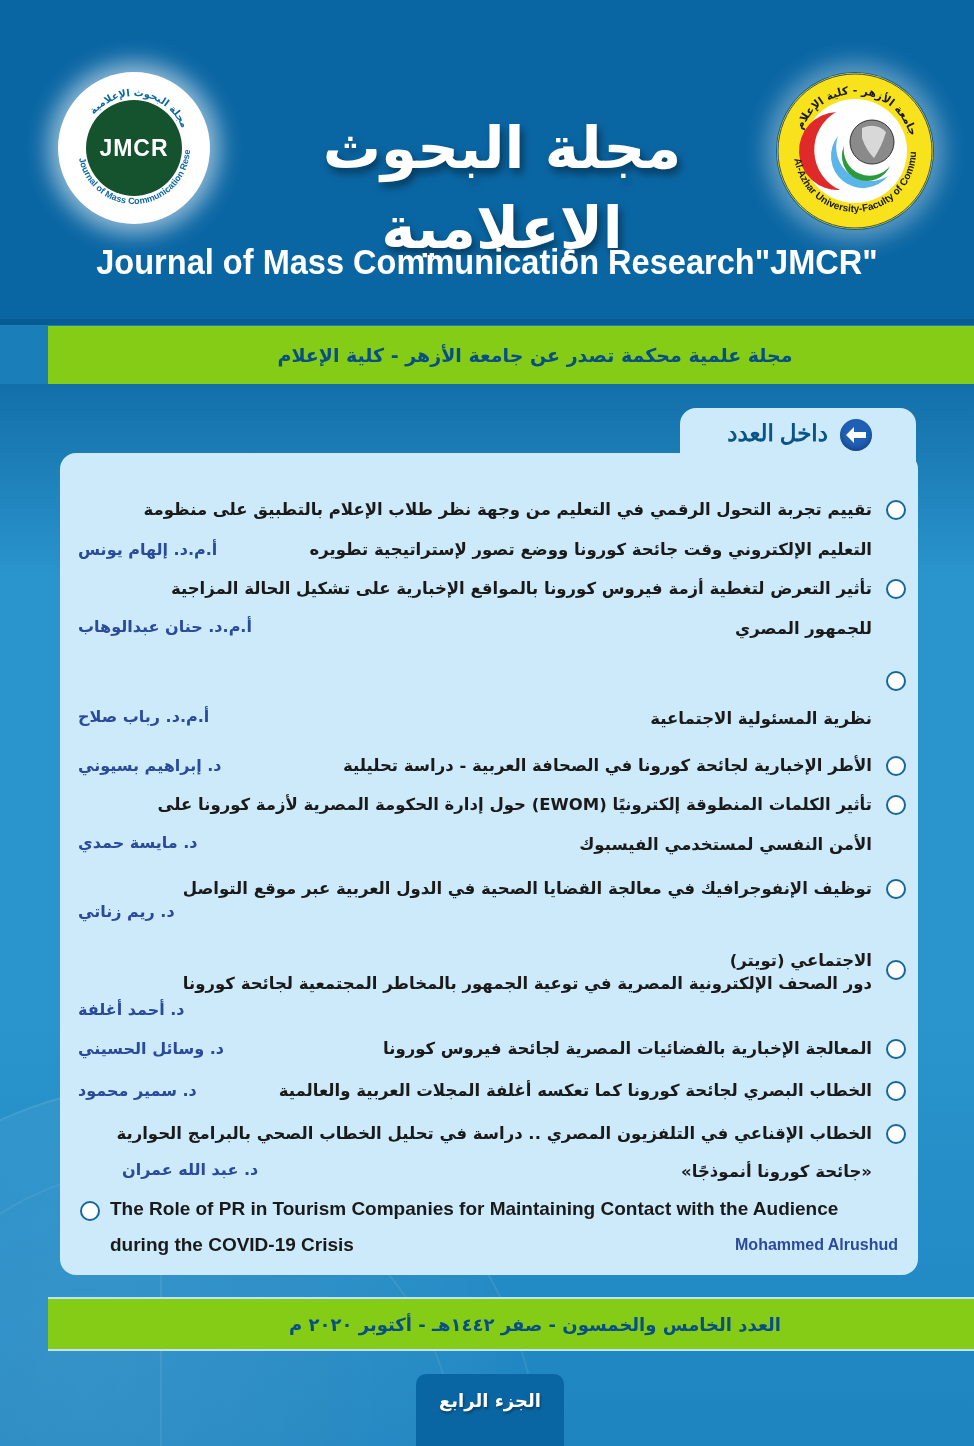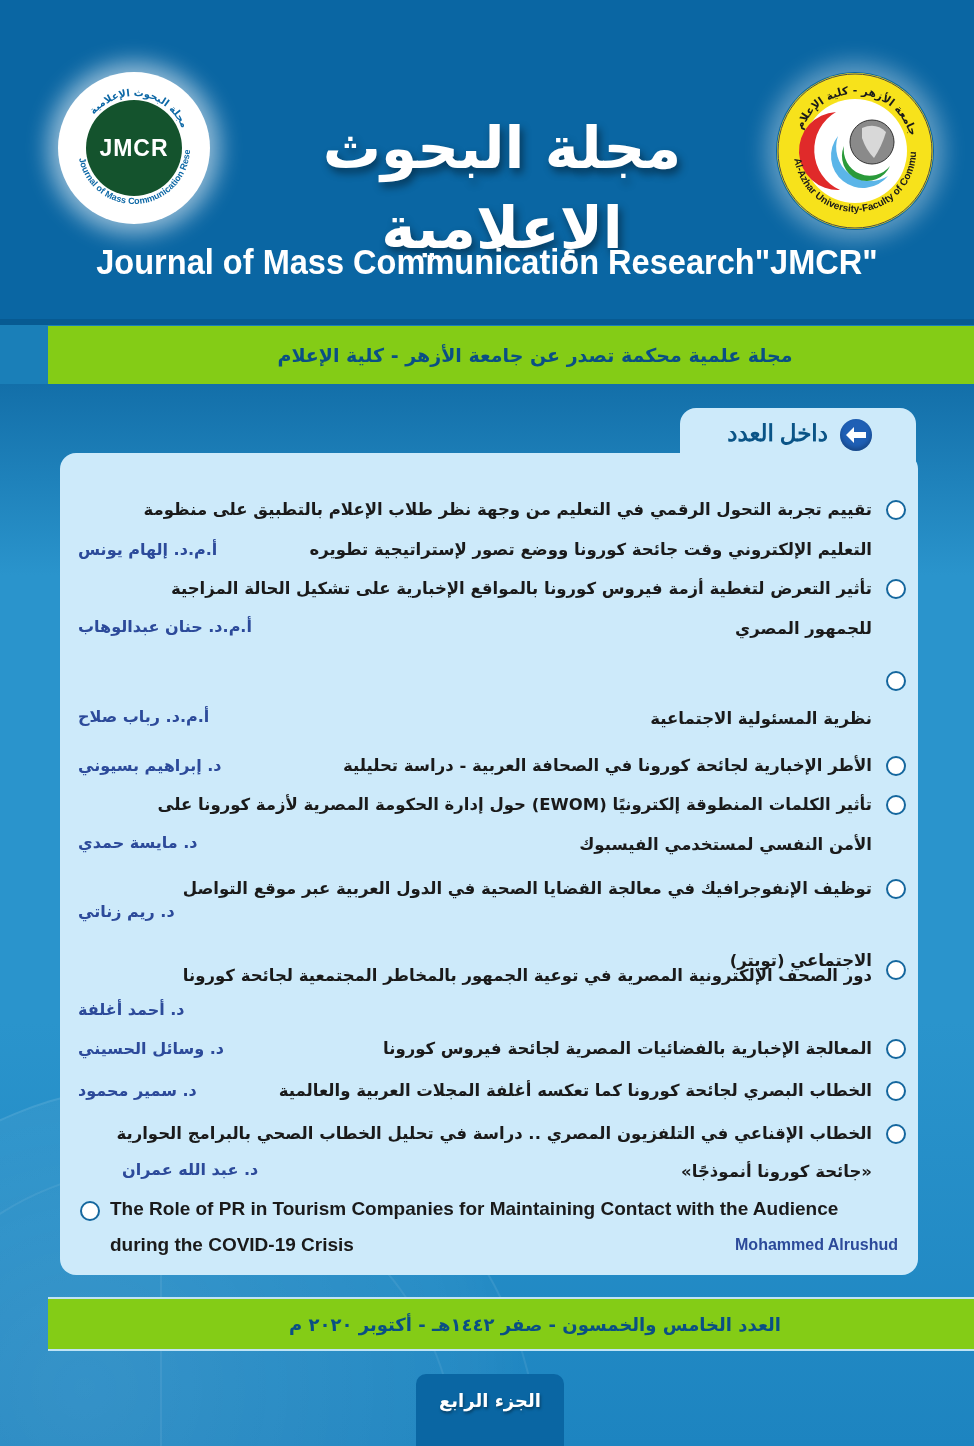--- a/index.html
+++ b/index.html
@@ -237,21 +237,21 @@
 
 <div class="item" style="top:879px; height:60px;">
   <span class="bullet"></span>
   <span class="line" style="top:0;">توظيف الإنفوجرافيك في معالجة القضايا الصحية في الدول العربية عبر موقع التواصل</span>
   <span class="line" style="top:42px;margin-top:30px;">الاجتماعي (تويتر)</span>
   <span class="author" style="top:23px;">د. ريم زناتي</span>
 </div>
 
 <div class="item" style="top:960px; height:60px;">
   <span class="bullet"></span>
-  <span class="line" style="top:6px;">دور الصحف الإلكترونية المصرية في توعية الجمهور بالمخاطر المجتمعية لجائحة كورونا</span>
+  <span class="line" style="top:14px;">دور الصحف الإلكترونية المصرية في توعية الجمهور بالمخاطر المجتمعية لجائحة كورونا</span>
   <span class="author" style="top:40px;">د. أحمد أغلفة</span>
 </div>
 
 <div class="item" style="top:1039px; height:24px;">
   <span class="bullet"></span>
   <span class="line" style="top:0;">المعالجة الإخبارية بالفضائيات المصرية لجائحة فيروس كورونا</span>
   <span class="author" style="top:0;">د. وسائل الحسيني</span>
 </div>
 
 <div class="item" style="top:1081px; height:24px;">

